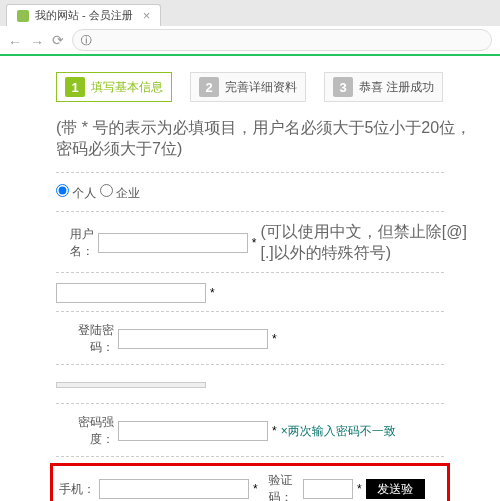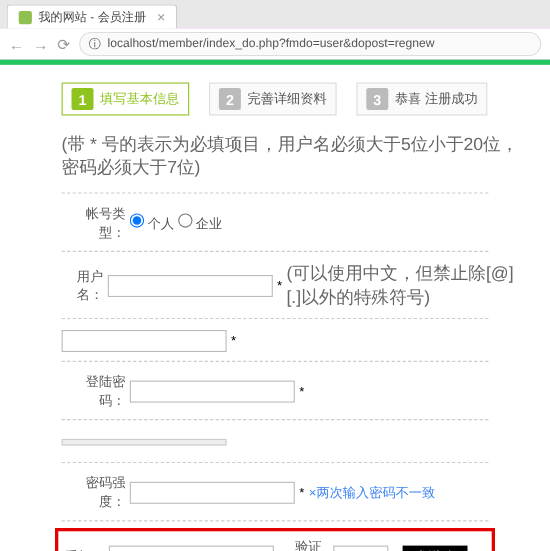--- a/index.html
+++ b/index.html
@@ -1,17 +1,17 @@
 <!DOCTYPE html>
 <html><head>
 <meta charset="utf-8">
 <style>
 *{box-sizing:border-box;margin:0;padding:0}
 body{font-family:Arial,"Microsoft YaHei",SimSun,sans-serif;font-size:12px;color:#555;background:#f5f5f5;width:500px;height:501px;overflow:hidden}
-.chrome-top{background:#f0abfc;border-bottom:5px solid #22c55e}
+.chrome-top{background:#fef9c3;border-bottom:2px solid #22c55e}
 .tab-bar{display:flex;align-items:flex-end;height:26px;background:#e8e8e8;padding-left:6px}
 .tab{display:flex;align-items:center;gap:6px;background:#fff;border:1px solid #ccc;border-bottom:none;border-radius:3px 3px 0 0;padding:4px 10px;height:22px;font-size:11px;color:#444}
 .tab .favicon{width:12px;height:12px;background:#90c050;border-radius:2px}
 .tab .x{color:#999;font-size:13px;margin-left:4px}
 .addr-bar{display:flex;align-items:center;gap:8px;padding:4px 8px;height:28px;background:#fff}
 .nav-ico{color:#999;font-size:14px}
 .url-box{flex:1;display:flex;align-items:center;gap:6px;border:1px solid #ddd;border-radius:12px;padding:2px 8px;height:22px;background:#fafafa}
 .url-box span{font-size:11px;color:#555}
 .page{background:#fff;min-height:calc(100% - 54px);padding:10px 0 0 0}
 .steps{display:flex;gap:18px;padding:6px 20px 10px 56px}
@@ -25,40 +25,39 @@
 .row{display:flex;align-items:center;padding:4px 20px 4px 56px;min-height:28px}
 .row .lab{width:62px;text-align:right;color:#555;padding-right:4px}
 .row input[type=text],.row input[type=password]{border:1px solid #bbb;height:20px;padding:0 4px;font-size:12px}
 .row .w1{width:150px}
 .row .w2{width:92px}
 .row .star{color:#000;padding:0 4px}
 .row .hint{color:#666;font-size:16px}
 .highlight{border:3px solid #e30000;margin:2px 50px;padding:2px 2px}
 .highlight .row{padding-left:4px}
 .btn-send{background:#000;color:#fff;border:none;padding:2px 8px;font-size:12px;height:20px}
-.err{color:#3b82f6}
+.err{color:#0f766e}
 </style>
 </head>
 <body>
 
 <div class="chrome-top">
   <div class="tab-bar">
     <div class="tab">
       <span class="favicon"></span>
       <span>我的网站 - 会员注册</span>
       <span class="x">×</span>
     </div>
   </div>
   <div class="addr-bar">
     <span class="nav-ico">←</span>
     <span class="nav-ico">→</span>
     <span class="nav-ico">⟳</span>
     <div class="url-box">
       <span>ⓘ</span>
-      <span>localhost/member/index_do.php?fmdo=user&amp;dopost=regnew</span>
     </div>
   </div>
 </div>
 
 <div class="page">
   <div class="steps">
     <div class="step active">
         <span class="num">1</span>
         <span class="txt">填写基本信息</span>
       </div>
@@ -69,21 +68,20 @@
     <div class="step">
         <span class="num">3</span>
         <span class="txt">恭喜 注册成功</span>
       </div>
   </div>
 
   <div class="note">(带 * 号的表示为必填项目，用户名必须大于5位小于20位，密码必须大于7位)</div>
   <div class="hr"></div>
 
   <div class="row">
-    <span class="lab">帐号类型：</span>
     <label><input type="radio" checked="" style=""> <span>个人</span></label>&nbsp;
     <label><input type="radio" style=""> <span>企业</span></label>
   </div>
   <div class="hr"></div>
 
   <div class="row">
     <span class="lab">用户名：</span>
     <input type="text" class="w1" style="">
     <span class="star">*</span>
     <span class="hint">(可以使用中文，但禁止除[@][.]以外的特殊符号)</span>

